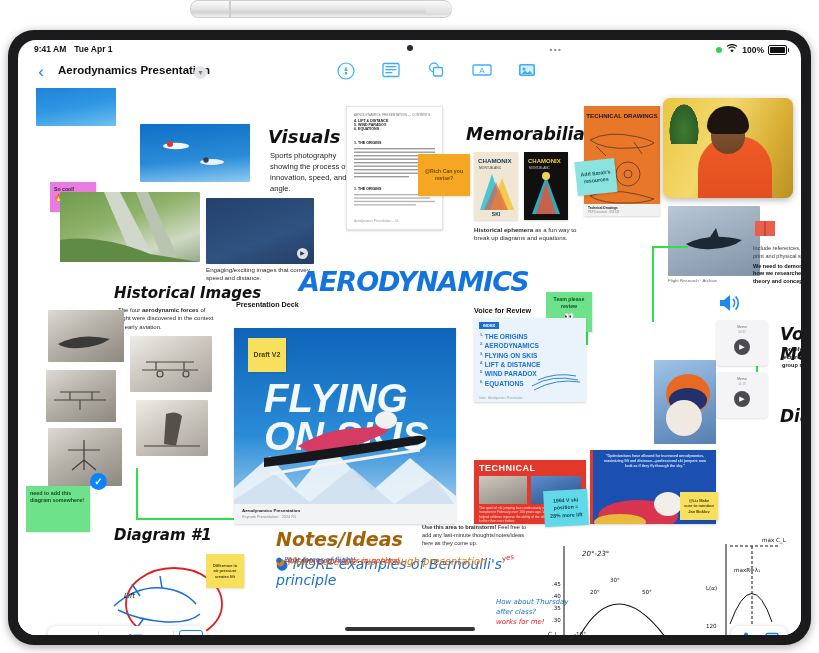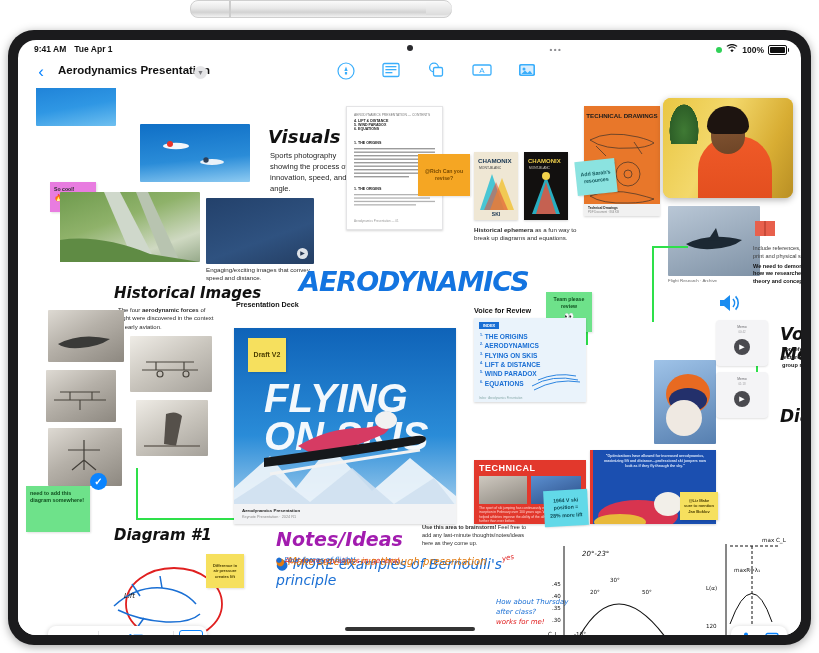--- a/index.html
+++ b/index.html
@@ -261,20 +261,21 @@
                 </g>
               </svg>
           </div>
           <div style="position:absolute;left:7px;bottom:6px;font-size:3px;color:#9a9a9a;">Aerodynamics Presentation — 01</div>
         </div>
 
         <div class="note note-orange" style="left:400px;top:66px;width:52px;height:42px;display:flex;align-items:center;justify-content:center;">
           <span>@Rich Can you revise?</span>
         </div>
 
+        <div class="hand abs" style="left:448px;top:36px;font-size:17px;color:#111;">Memorabilia</div>
 
         <div class="slide" style="left:456px;top:64px;width:44px;height:68px;background:#efe7d4;">
           <svg width="44" height="68" viewBox="0 0 44 68">
             <rect width="44" height="68" fill="#efe7d4"></rect>
             <text x="4" y="11" font-size="6.2" font-weight="bold" font-family="Liberation Sans" fill="#14324f">CHAMONIX</text>
             <text x="5" y="17" font-size="3.4" font-family="Liberation Sans" fill="#3c3c3c">MONT-BLANC</text>
             <path d="M6 58 L18 22 L30 58z" fill="#2bbfd4" opacity=".85"></path>
             <path d="M16 58 L28 26 L40 58z" fill="#f1c232" opacity=".8"></path>
             <path d="M10 58 L22 30 L34 58z" fill="#e0533d" opacity=".6"></path>
             <text x="22" y="64" font-size="5" font-weight="bold" font-family="Liberation Sans" fill="#14324f" text-anchor="middle">SKI</text>
@@ -522,21 +523,21 @@
             </g>
             <text x="4" y="88" font-size="7" font-family="DejaVu Sans" font-style="italic" fill="#111">Chord line</text>
             <text x="66" y="50" font-size="7" font-family="DejaVu Sans" font-style="italic" fill="#111">Lift</text>
             <text x="150" y="110" font-size="7" font-family="DejaVu Sans" font-style="italic" fill="#111">Drag</text>
           </svg>
         </div>
         <div class="note note-yellow" style="left:188px;top:466px;width:38px;height:34px;font-size:4px;display:flex;align-items:center;justify-content:center;">
           <span>Difference in air pressure creates lift</span>
         </div>
 
-        <div class="hand abs" style="left:258px;top:440px;font-size:19px;color:#a21caf;">Notes/Ideas</div>
+        <div class="hand abs" style="left:258px;top:440px;font-size:19px;color:#a16207;">Notes/Ideas</div>
         <div class="abs" style="left:404px;top:436px;width:114px;font-size:5.6px;line-height:1.4;color:#2b2b2b;">
           <b>Use this area to brainstorm!</b><span> Feel free to add any last-minute thoughts/notes/ideas here as they come up.</span>
         </div>
         <div class="abs" style="left:258px;top:468px;width:250px;">
           <div style="font-size:14px;color:#1a6fd4;margin-bottom:4px;" class="ink">● <span>MORE examples of Bernoulli's principle</span></div>
           <div style="font-size:7.4px;color:#e02020;margin-bottom:4px;" class="ink">● <span>And more equations in general</span></div>
           <div style="font-size:10px;color:#e07a10;margin-bottom:3px;" class="ink">● <span>Make sure we run through presentation</span></div>
           <div style="font-size:7px;color:#1a6fd4;" class="ink">● <span>Four forces of flight!</span></div>
         </div>
         <div class="ink abs" style="left:484px;top:466px;font-size:7px;color:#e02020;transform:rotate(-12deg);">yes</div>

